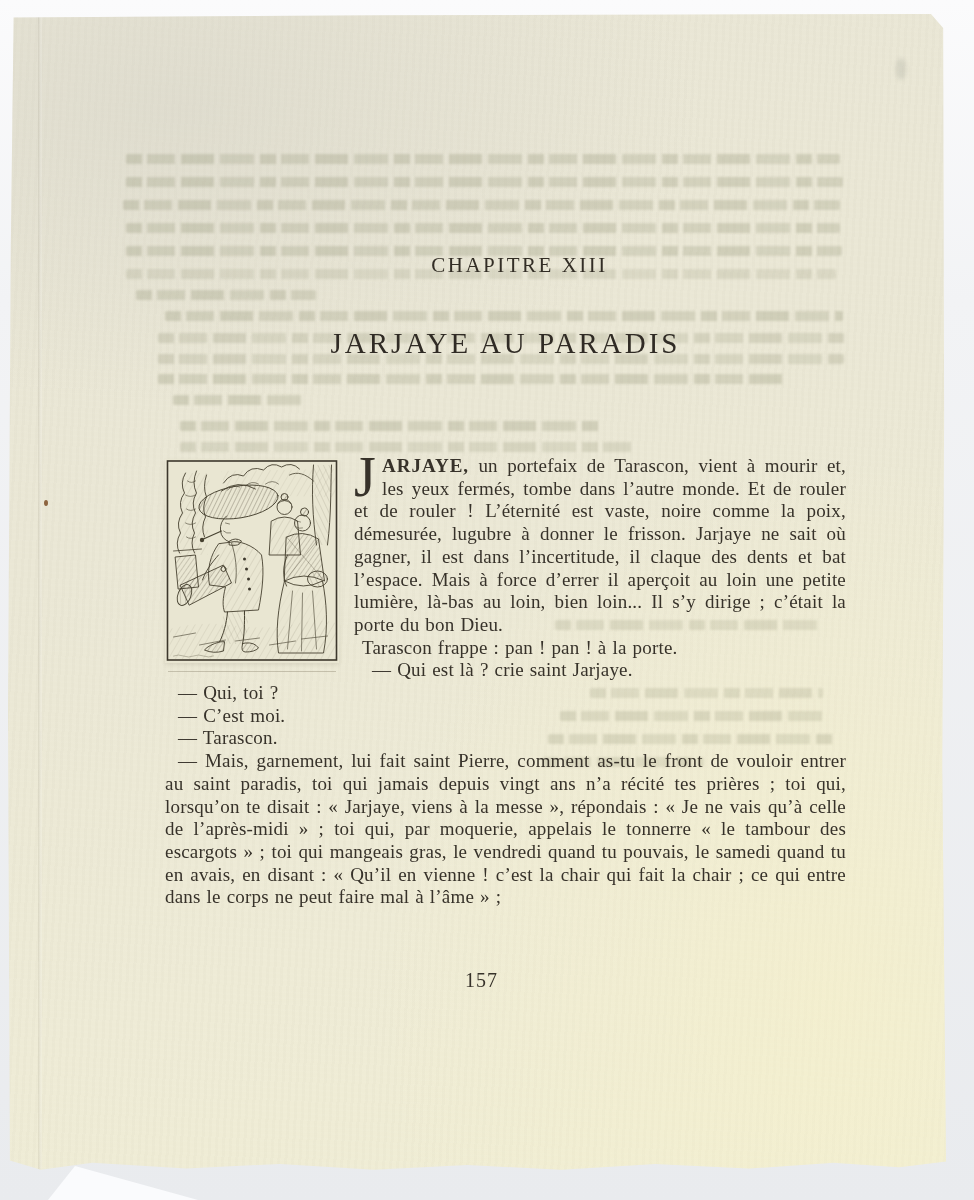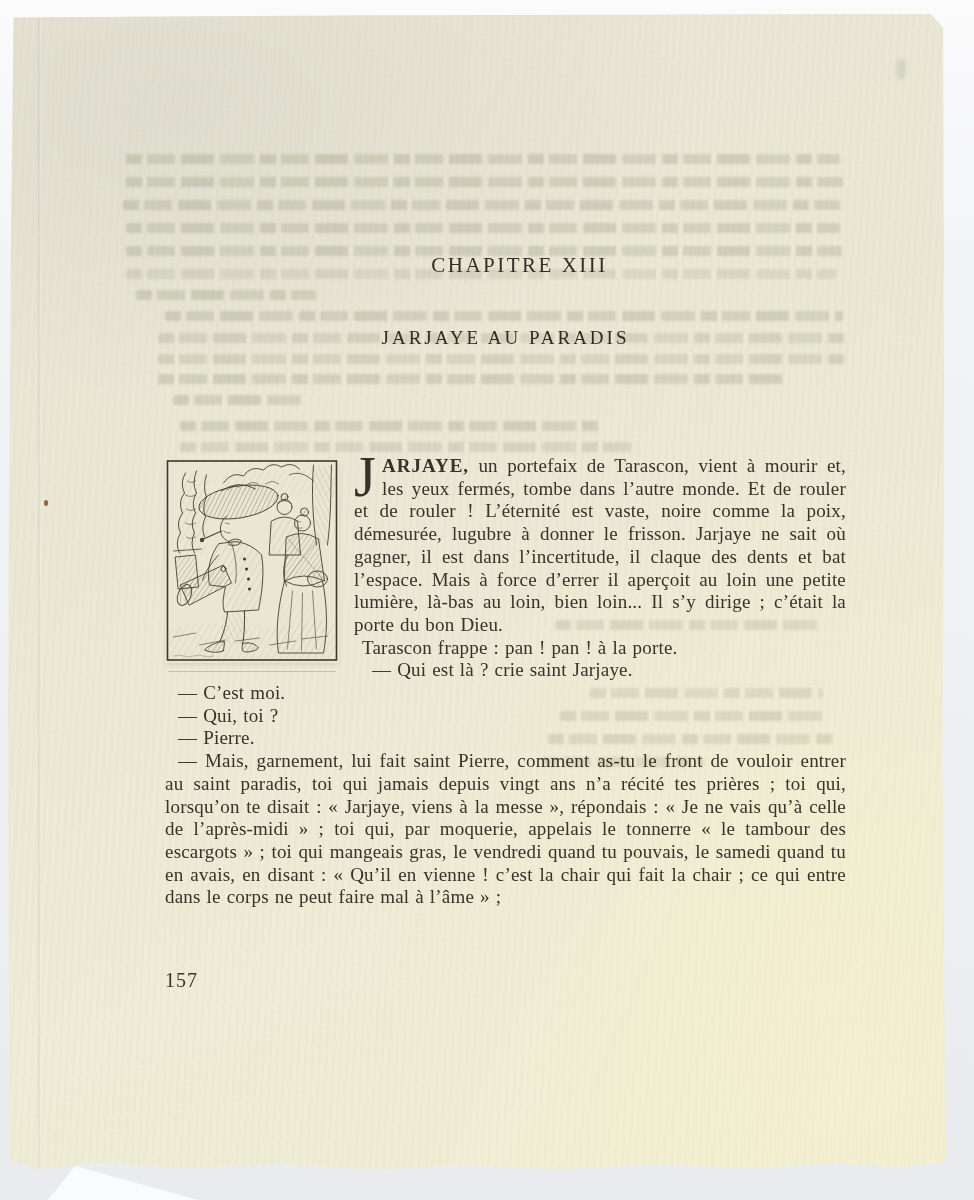--- a/index.html
+++ b/index.html
@@ -37,32 +37,32 @@
   .ghost{position:absolute;height:10px;border-radius:2px;filter:blur(1.3px);opacity:.5;
     background:repeating-linear-gradient(90deg,
       rgba(141,142,112,.55) 0 16px, rgba(141,142,112,0) 16px 21px,
       rgba(141,142,112,.48) 21px 49px, rgba(141,142,112,0) 49px 55px,
       rgba(141,142,112,.55) 55px 88px, rgba(141,142,112,0) 88px 94px,
       rgba(141,142,112,.45) 94px 128px, rgba(141,142,112,0) 128px 134px);}
   
   .chapitre{position:absolute;left:171px;top:239px;width:681px;margin:0;text-align:center;
     font-size:21px;font-weight:normal;letter-spacing:2.5px;color:#332e26;}
   .title{position:absolute;left:157px;top:313px;width:681px;margin:0;text-align:center;
-    font-size:19px;font-weight:normal;letter-spacing:3px;color:#302b25;}
+    font-size:29px;font-weight:normal;letter-spacing:3px;color:#302b25;}
   .bodycol{position:absolute;left:157px;top:441px;width:681px;
     font-size:19px;line-height:22.7px;color:#37322a;text-align:justify;
     word-spacing:1px;letter-spacing:.2px;}
   .bodycol p{margin:0;}
   .ind-a{text-indent:8px;}
   .ind-b{text-indent:18px;}
   .ind-c{text-indent:13px;}
   .dropcap{float:left;font-size:56px;line-height:40px;height:42px;padding:2px 6px 0 0;color:#37322a;}
   .lead{letter-spacing:1px;font-weight:bold;}
   .pagenum{position:absolute;left:157px;top:955px;width:681px;box-sizing:border-box;
-    padding-right:48px;text-align:left;font-size:20px;color:#37322a;letter-spacing:1px;}
+    padding-right:48px;text-align:center;font-size:20px;color:#37322a;letter-spacing:1px;}
   
   .illus{float:left;width:174px;margin:4px 15px 2px 0;}
   .illus svg{display:block;width:174px;height:204px;box-shadow:0 2px 4px rgba(90,80,60,.12);}
   .illus::after{content:'';display:block;height:8px;margin:0 3px;
     border-bottom:1px solid rgba(115,105,85,.32);filter:blur(.4px);}
 </style>
 </head>
 <body>
 
 <div class="page">
@@ -176,22 +176,22 @@
           <path d="M8 178 l22 -4 M34 186 l26 -5 M70 182 l24 -3 M104 186 l26 -4 M136 180 l26 -3" stroke-width="0.6"></path>
           <path d="M8 197 q5 -2 10 0 t10 0 t10 0 t10 0" stroke="#6f6856" stroke-width="0.5" opacity="0.8"></path>
         </g>
       </svg>
     </figure>
 
     <p><span class="dropcap">J</span><span class="lead">ARJAYE,</span><span> un portefaix de Tarascon, vient à mourir et, les yeux fermés, tombe dans l’autre monde. Et de rouler et de rouler ! L’éternité est vaste, noire comme la poix, démesurée, lugubre à donner le frisson. Jarjaye ne sait où gagner, il est dans l’incertitude, il claque des dents et bat l’espace. Mais à force d’errer il aperçoit au loin une petite lumière, là-bas au loin, bien loin... Il s’y dirige ; c’était la porte du bon Dieu.</span></p>
 
     <p class="ind-a">Tarascon frappe : pan ! pan ! à la porte.</p>
     <p class="ind-b">— Qui est là ? crie saint Jarjaye.</p>
+    <p class="ind-c">— Qui, toi ?</p>
     <p class="ind-c">— C’est moi.</p>
-    <p class="ind-c">— Qui, toi ?</p>
-    <p class="ind-c">— Pierre.</p>
+    <p class="ind-c">— Tarascon.</p>
     <p class="ind-c">— Mais, garnement, lui fait saint Pierre, comment as-tu le front de vouloir entrer au saint paradis, toi qui jamais depuis vingt ans n’a récité tes prières ; toi qui, lorsqu’on te disait : « Jarjaye, viens à la messe », répondais : « Je ne vais qu’à celle de l’après-midi » ; toi qui, par moquerie, appelais le tonnerre « le tambour des escargots » ; toi qui mangeais gras, le vendredi quand tu pouvais, le samedi quand tu en avais, en disant : « Qu’il en vienne ! c’est la chair qui fait la chair ; ce qui entre dans le corps ne peut faire mal à l’âme » ;</p>
   </main>
 
   <div class="pagenum">157</div>
 </div>
 
 <div class="fold-bl"></div>
 
 </body></html>

